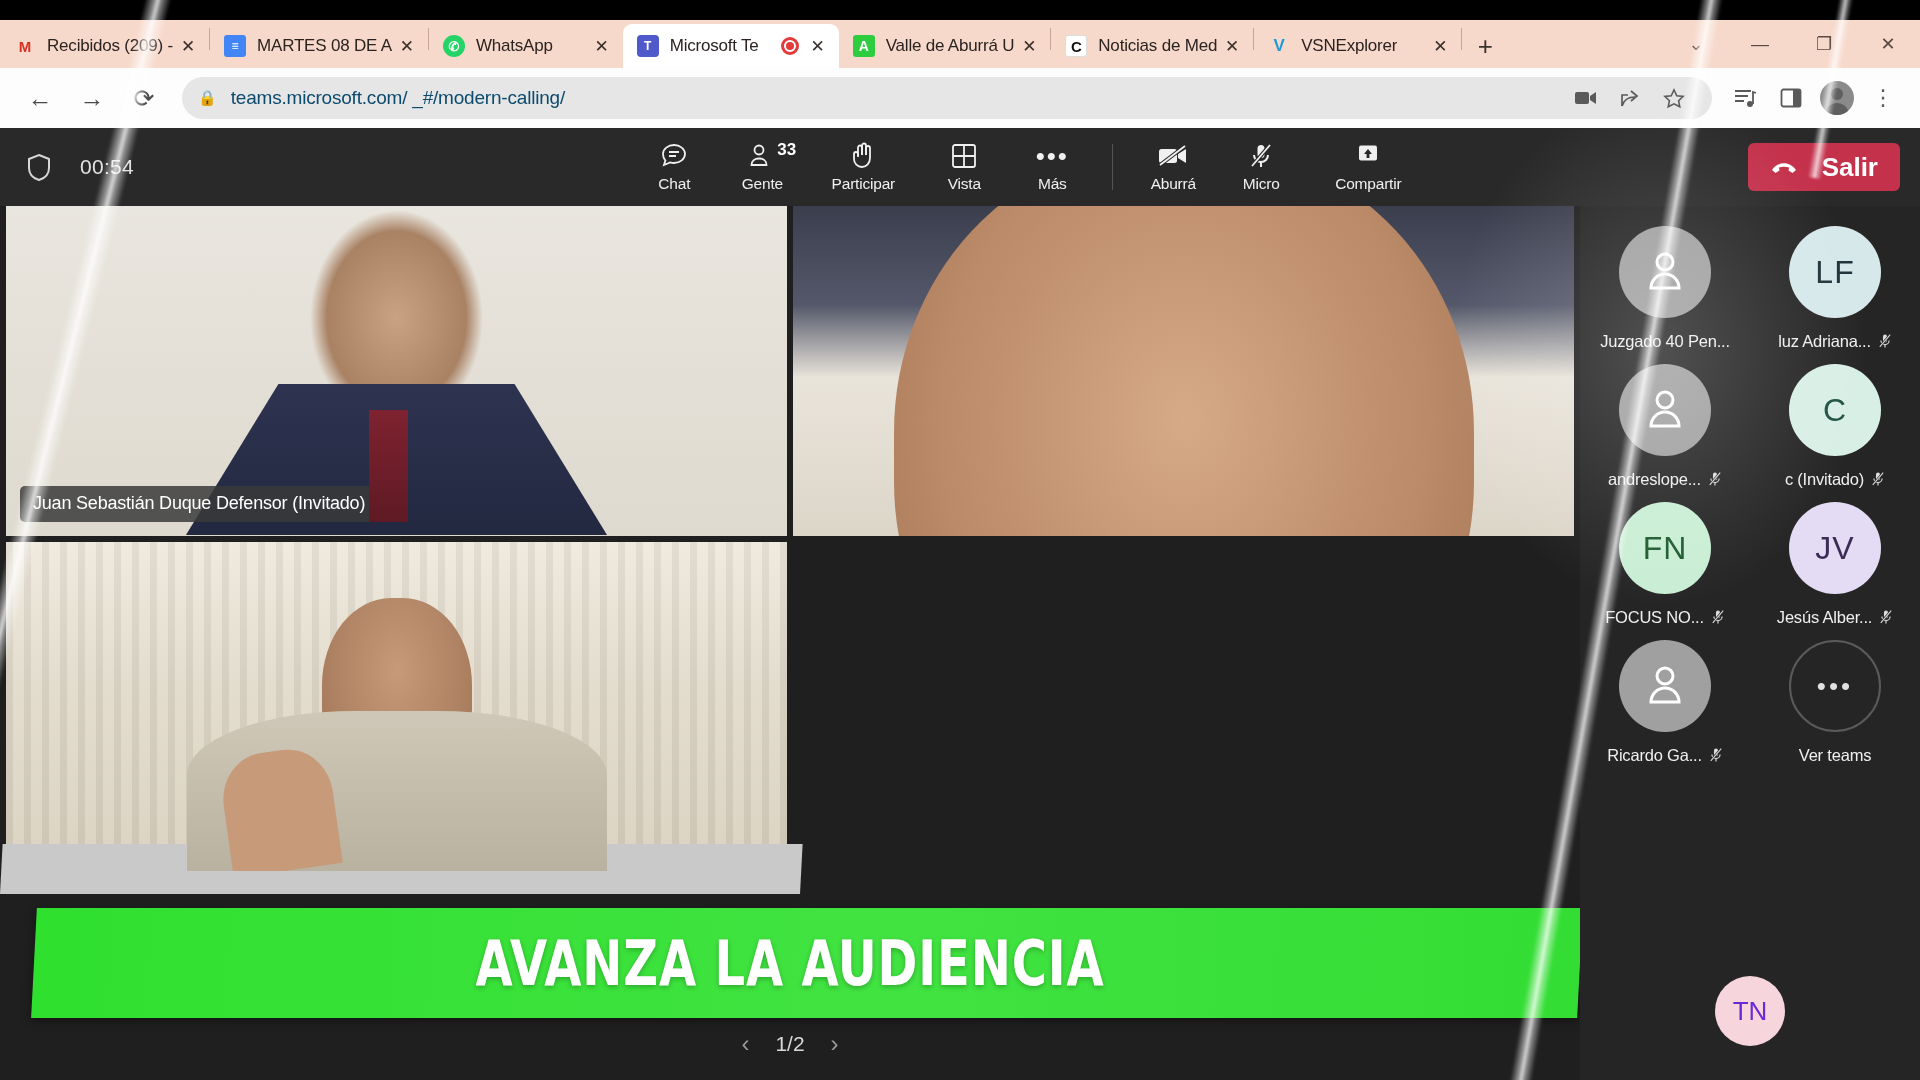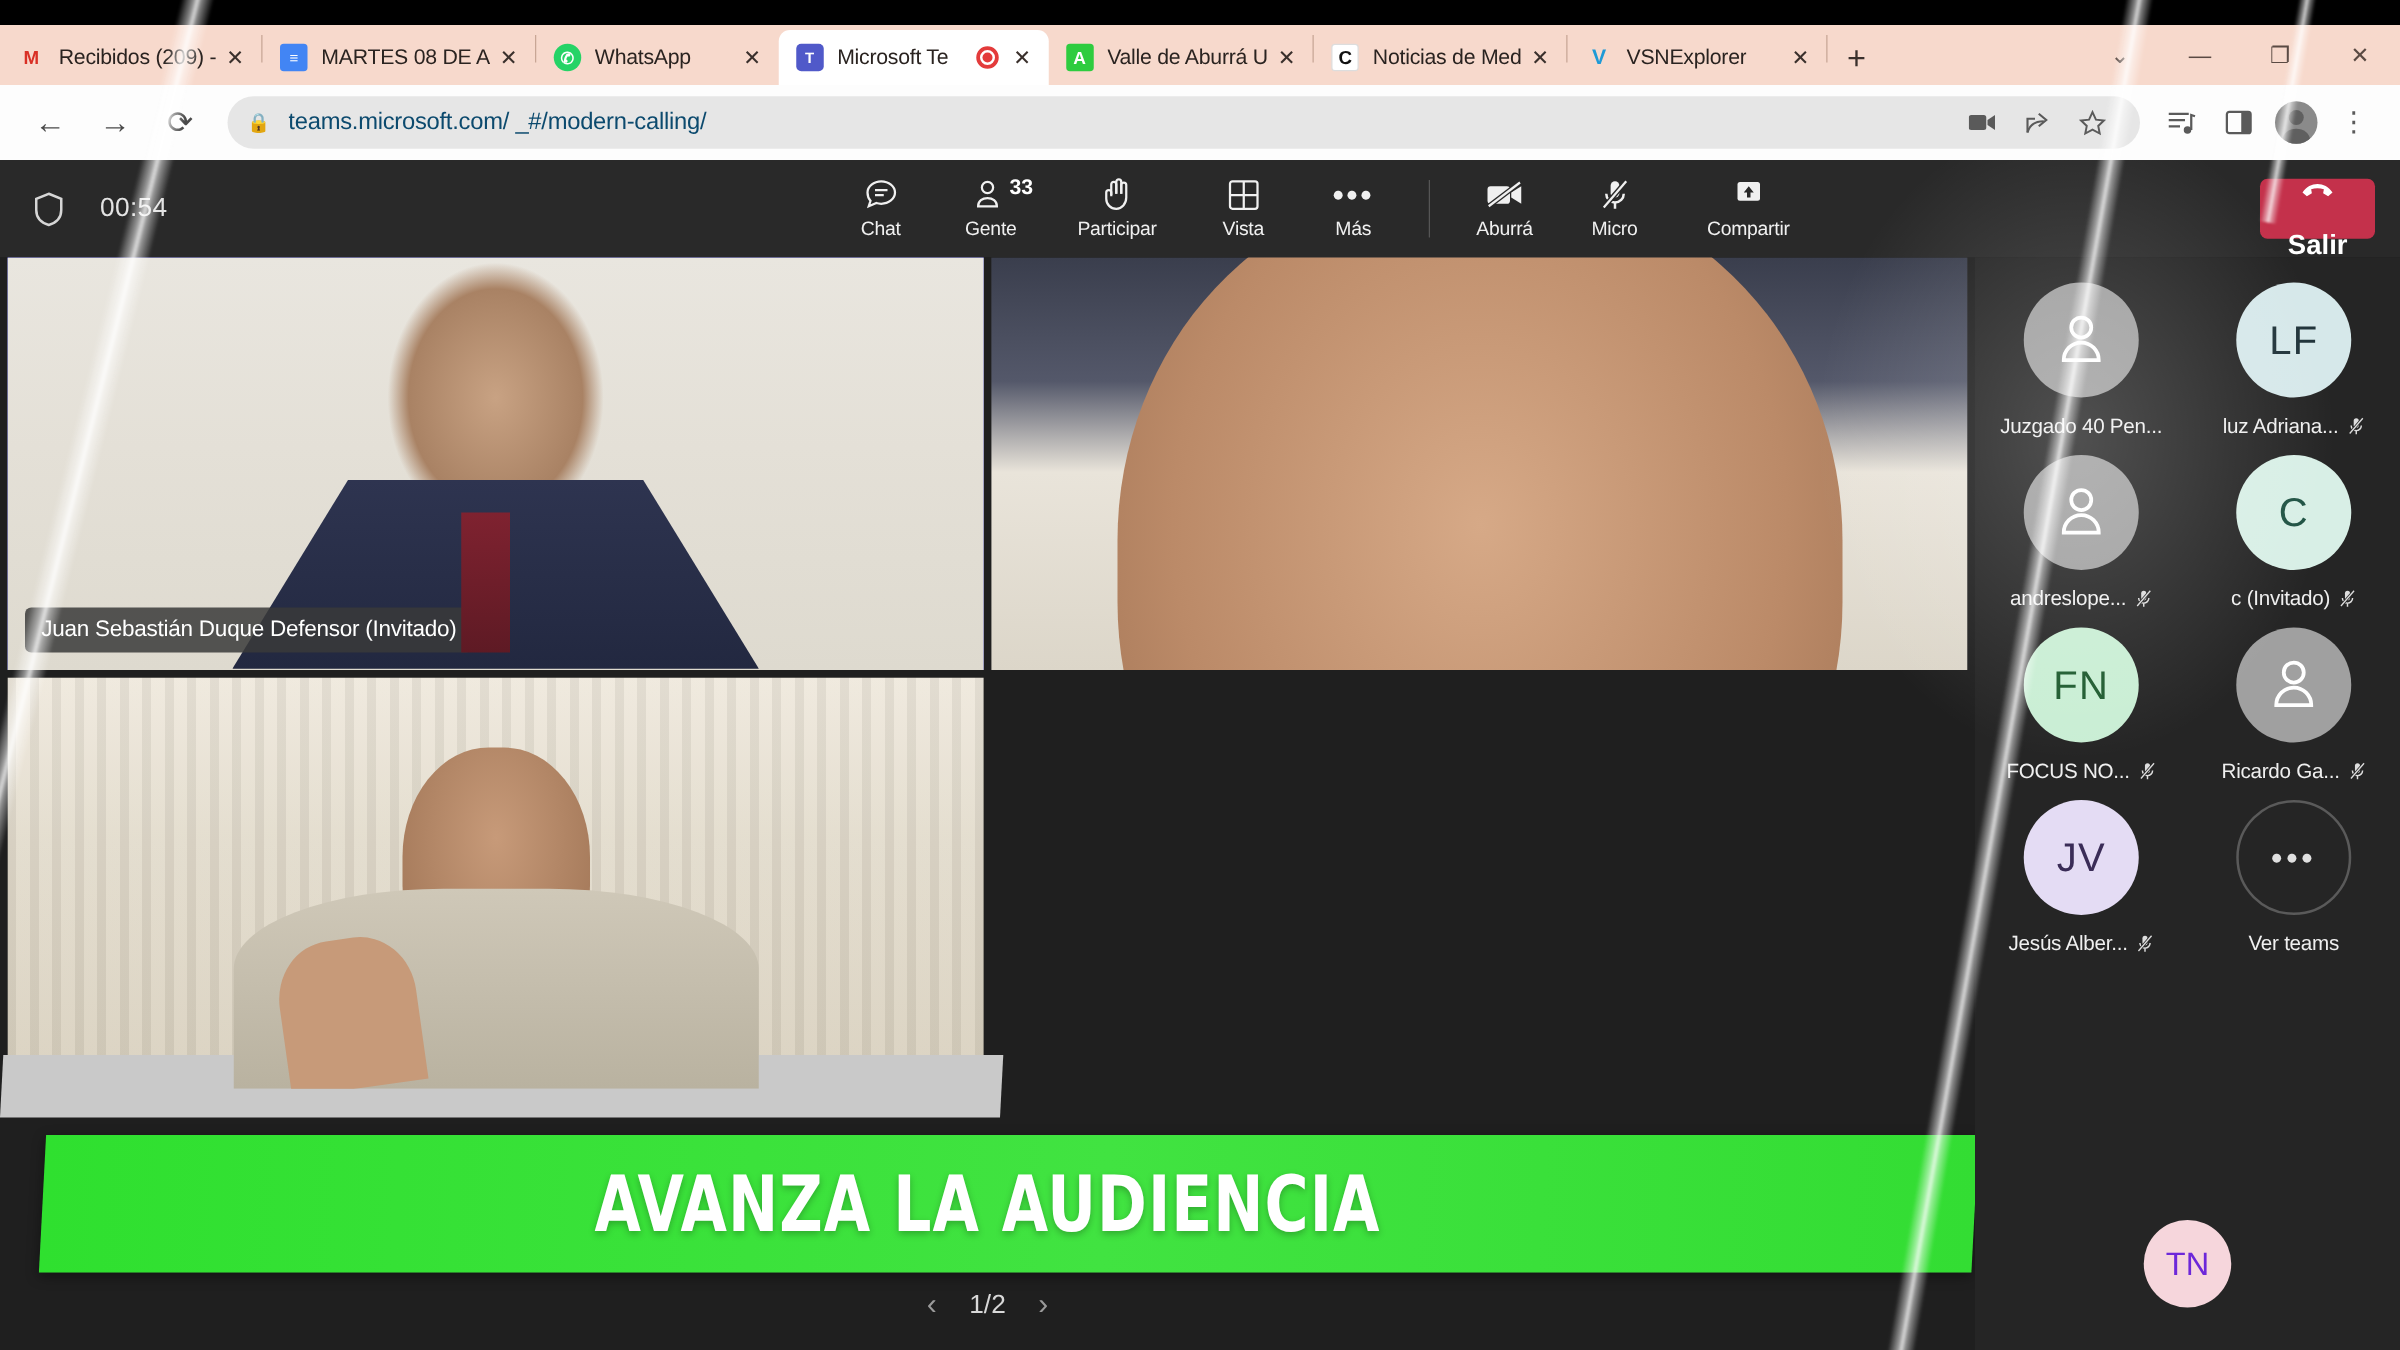--- a/index.html
+++ b/index.html
@@ -63,22 +63,22 @@
   #timer{ color:#e3e3e3; font-size:21px; letter-spacing:.3px; }
   #teams-center{ flex:1 1 auto; display:flex; align-items:center; justify-content:center; gap:4px;}
   .tbtn{ width:84px; height:70px; display:flex; flex-direction:column;
     align-items:center; justify-content:center; color:#f0f0f0; gap:4px; }
   .tbtn .ti{ height:30px; display:flex; align-items:center; justify-content:center; position:relative;}
   .tbtn .tl{ font-size:15.5px; letter-spacing:-.2px; white-space:nowrap; }
   .tbtn .badge{ position:absolute; left:28px; top:-1px; font-size:17px; font-weight:bold; color:#fff; }
   .vsep{ width:1px; height:46px; background:#555; margin:0 14px; }
   #teams-right{ display:flex; align-items:center; padding-right:20px; gap:2px; }
   #leave{ background:#c4314b; border-radius:6px; height:48px; padding:0 22px;
-    display:flex; align-items:center; gap:24px; color:#fff; font-size:22px;
-    font-weight:600; margin-left:16px;flex-direction:column; }
+    display:flex; align-items:center; gap:24px; color:#fff; font-size:26px;
+    font-weight:600; margin-left:16px; }
 
   
   #stage{ position:absolute; left:0; top:78px; width:1580px; height:874px; background:#1f1f1f; }
   #grid{ position:absolute; left:6px; top:0px; width:1568px; height:665px;
     display:grid; grid-template-columns:1fr 1fr; grid-template-rows:1fr 1fr; gap:6px; }
   .tile{ position:relative; overflow:hidden; background:#2b2b2b; }
   .tile.speaking{ outline:4px solid #6264d6; outline-offset:-4px; }
   .namechip{ position:absolute; left:12px; bottom:12px; background:rgba(32,32,32,.82);
     border-radius:5px; height:36px; display:flex; align-items:center; gap:11px;
     padding:0 13px; color:#fff; font-size:18px; letter-spacing:-.2px; }
@@ -504,58 +504,58 @@
                 <path d="M5 12a7 7 0 0014 0" fill="none" stroke="#ddd" stroke-width="2"></path>
                 <line x1="12" y1="19" x2="12" y2="24" stroke="#ddd" stroke-width="2"></line>
                 <line x1="3" y1="23" x2="21" y2="2" stroke="#252525" stroke-width="4"></line>
                 <line x1="3" y1="23" x2="21" y2="2" stroke="#ddd" stroke-width="1.8"></line>
               </svg>
           </span>
         </div>
       </div>
 
       <div class="person">
+        <div class="pav" style="background:#e4dcf4;color:#3a2c57;">
+          <span>JV</span>
+        </div>
+        <div class="pname-row">
+          <span class="pname">Jesús Alber...</span>
+          <span>
+            <svg width="14" height="16" viewBox="0 0 24 26">
+                <rect x="8.5" y="2" width="7" height="13" rx="3.5" fill="#ddd"></rect>
+                <path d="M5 12a7 7 0 0014 0" fill="none" stroke="#ddd" stroke-width="2"></path>
+                <line x1="12" y1="19" x2="12" y2="24" stroke="#ddd" stroke-width="2"></line>
+                <line x1="3" y1="23" x2="21" y2="2" stroke="#252525" stroke-width="4"></line>
+                <line x1="3" y1="23" x2="21" y2="2" stroke="#ddd" stroke-width="1.8"></line>
+              </svg>
+          </span>
+        </div>
+      </div>
+
+      <div class="person">
         <div class="pav generic">
           <svg width="44" height="48" viewBox="0 0 44 48" fill="none" stroke="#fff" stroke-width="3">
               <circle cx="22" cy="14" r="8"></circle>
               <path d="M8 40a14 14 0 0128 0z"></path>
             </svg>
         </div>
         <div class="pname-row">
           <span class="pname">Ricardo Ga...</span>
           <span>
             <svg width="14" height="16" viewBox="0 0 24 26">
                 <rect x="8.5" y="2" width="7" height="13" rx="3.5" fill="#ddd"></rect>
                 <path d="M5 12a7 7 0 0014 0" fill="none" stroke="#ddd" stroke-width="2"></path>
                 <line x1="12" y1="19" x2="12" y2="24" stroke="#ddd" stroke-width="2"></line>
                 <line x1="3" y1="23" x2="21" y2="2" stroke="#252525" stroke-width="4"></line>
                 <line x1="3" y1="23" x2="21" y2="2" stroke="#ddd" stroke-width="1.8"></line>
               </svg>
           </span>
         </div>
       </div>
 
-      <div class="person">
-        <div class="pav" style="background:#e4dcf4;color:#3a2c57;">
-          <span>JV</span>
-        </div>
-        <div class="pname-row">
-          <span class="pname">Jesús Alber...</span>
-          <span>
-            <svg width="14" height="16" viewBox="0 0 24 26">
-                <rect x="8.5" y="2" width="7" height="13" rx="3.5" fill="#ddd"></rect>
-                <path d="M5 12a7 7 0 0014 0" fill="none" stroke="#ddd" stroke-width="2"></path>
-                <line x1="12" y1="19" x2="12" y2="24" stroke="#ddd" stroke-width="2"></line>
-                <line x1="3" y1="23" x2="21" y2="2" stroke="#252525" stroke-width="4"></line>
-                <line x1="3" y1="23" x2="21" y2="2" stroke="#ddd" stroke-width="1.8"></line>
-              </svg>
-          </span>
-        </div>
-      </div>
-
       <div class="person viewall">
         <div class="pav">
           <span>•••</span>
         </div>
         <div class="pname-row">
           <span class="pname">Ver teams</span>
         </div>
       </div>
     </div>
 

